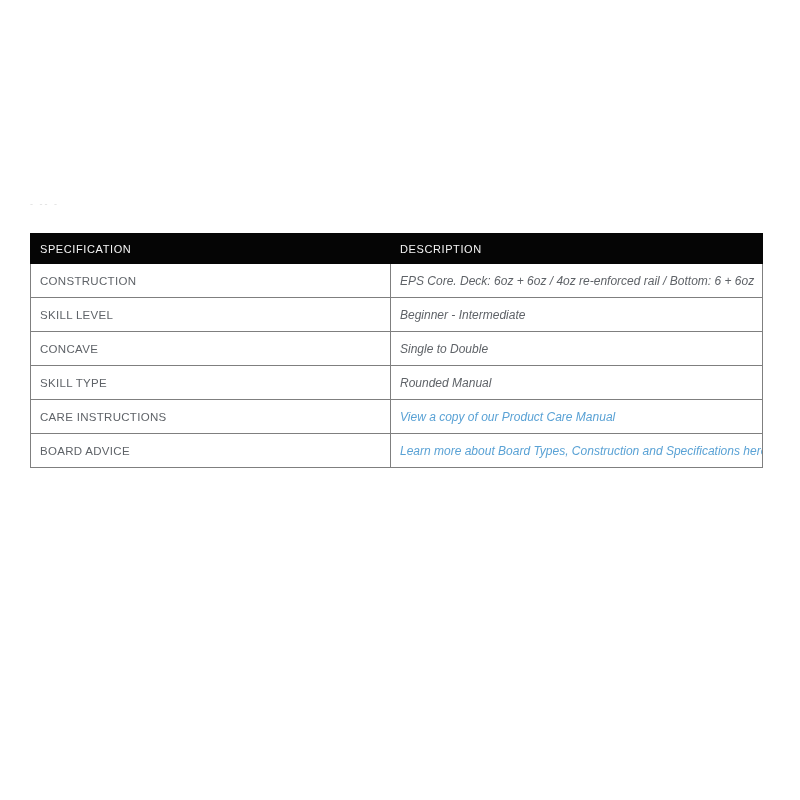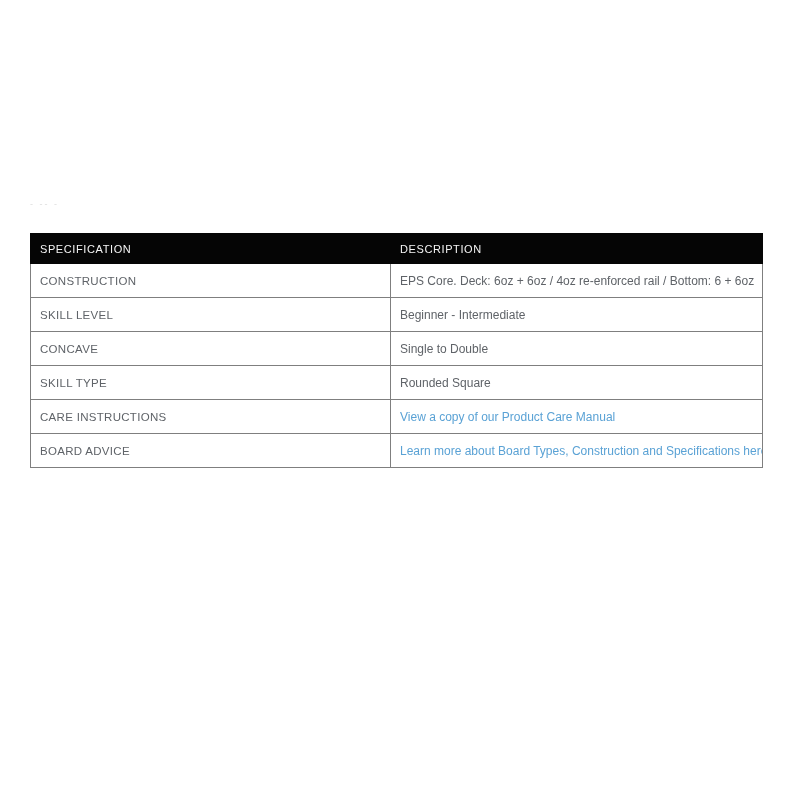--- a/index.html
+++ b/index.html
@@ -65,20 +65,21 @@
     white-space: nowrap;
     overflow: hidden;
   }
   td.spec-cell {
     color: var(--label-text);
     letter-spacing: 0.3px;
   }
   td.desc-cell {
     color: var(--desc-text);
     font-size: 12px;
+    font-style: italic;
   }
   a.desc-link {
     color: var(--link);
     text-decoration: none;
     cursor: pointer;
   }
 </style>
 </head>
 <body>
 
@@ -110,21 +111,21 @@
 
   <tr>
     <td class="spec-cell">CONCAVE</td>
     <td class="desc-cell">Single to Double</td>
   </tr>
 
 
 
   <tr>
     <td class="spec-cell">SKILL TYPE</td>
-    <td class="desc-cell">Rounded Square</td>
+    <td class="desc-cell">Rounded Manual</td>
   </tr>
 
   <tr>
     <td class="spec-cell">CARE INSTRUCTIONS</td>
     <td class="desc-cell"><a href="#" class="desc-link">View a copy of our Product Care Manual</a></td>
   </tr>
 
   <tr>
     <td class="spec-cell">BOARD ADVICE</td>
     <td class="desc-cell"><a href="#" class="desc-link">Learn more about Board Types, Construction and Specifications here</a></td>

